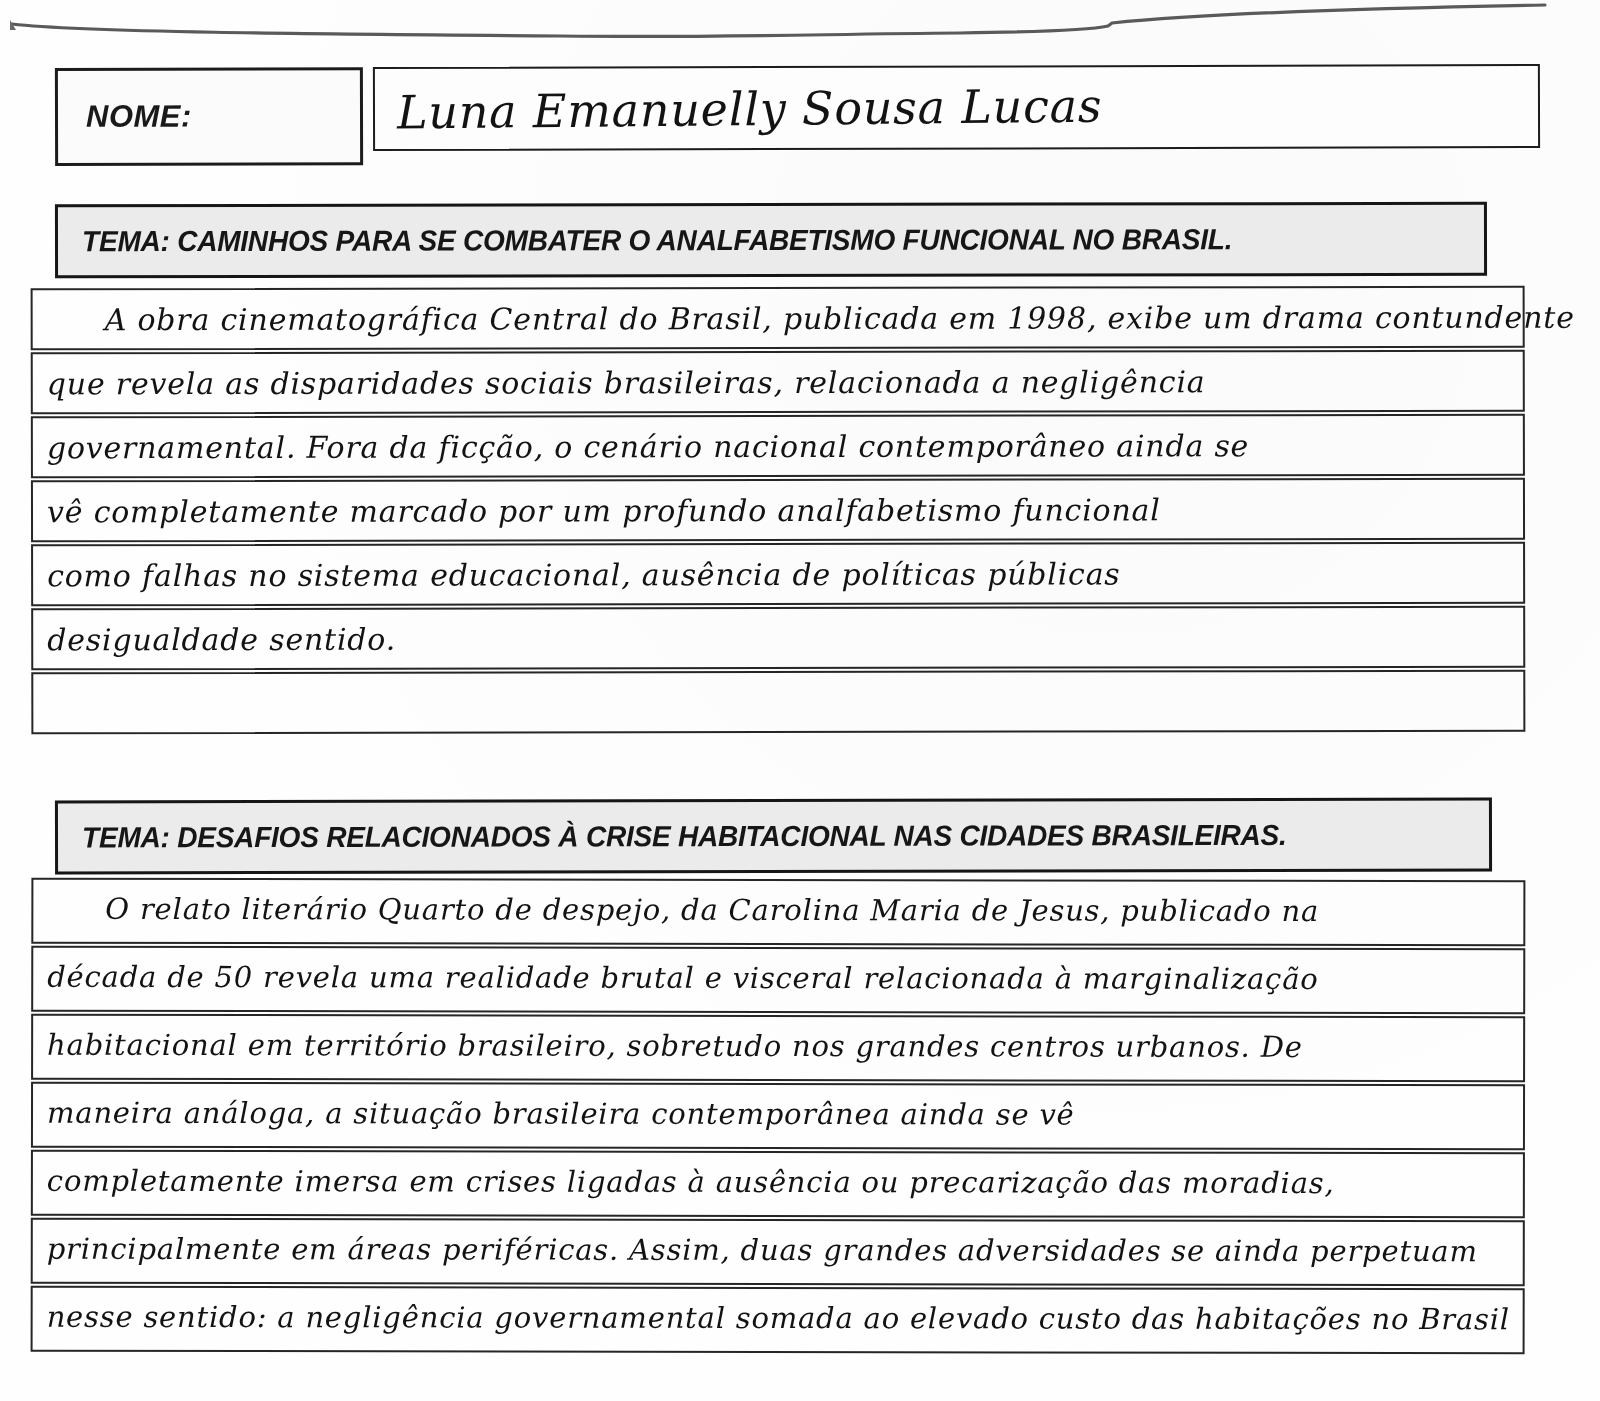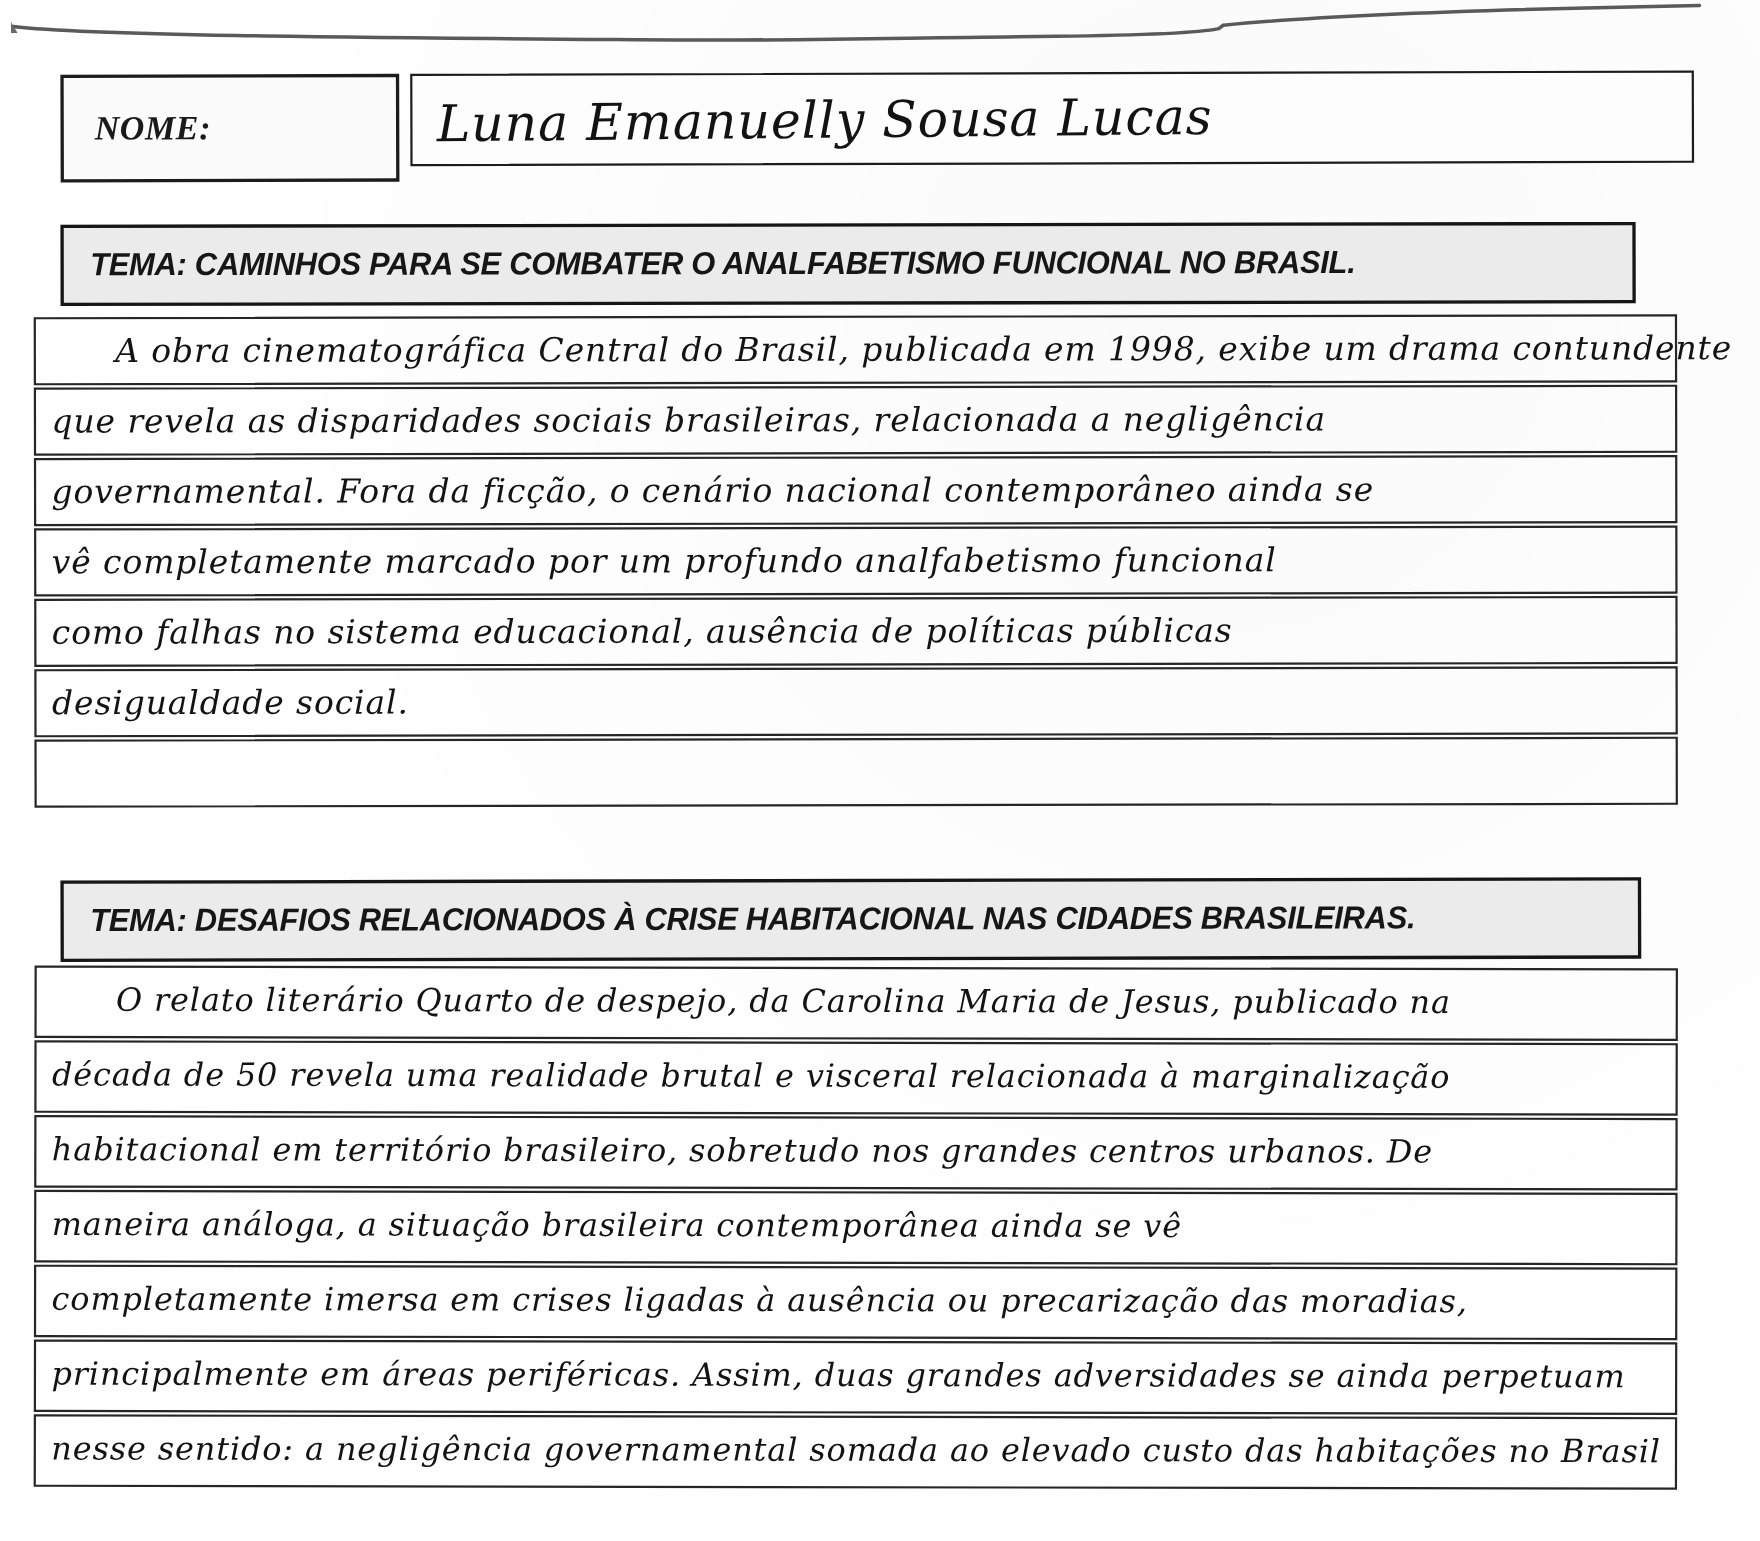--- a/index.html
+++ b/index.html
@@ -27,21 +27,20 @@
     width: 1485px; height: 92px;
     display: flex;
     transform: rotate(-0.15deg);
   }
   .nome-label-box {
     width: 308px; height: 98px;
     border: 3px solid #1c1c1c;
     display: flex; align-items: center;
     padding-left: 28px;
     background: #fbfbfb;
-    font-family: Liberation Serif, serif;
   }
   .nome-label {
     font-size: 31px; font-weight: bold; font-style: italic;
     color: #1a1a1a; letter-spacing: 0.5px;
   }
   .nome-value-box {
     margin-left: 10px;
     flex: 1; height: 84px;
     border: 2.5px solid #1c1c1c;
     background: #fdfdfd;
@@ -135,21 +134,21 @@
     <div class="essay-row">
       <span class="handwriting essay-line">governamental. Fora da ficção, o cenário nacional contemporâneo ainda se</span>
     </div>
     <div class="essay-row">
       <span class="handwriting essay-line">vê completamente marcado por um profundo analfabetismo funcional</span>
     </div>
     <div class="essay-row">
       <span class="handwriting essay-line">como falhas no sistema educacional, ausência de políticas públicas</span>
     </div>
     <div class="essay-row">
-      <span class="handwriting essay-line">desigualdade social.</span>
+      <span class="handwriting essay-line">desigualdade sentido.</span>
     </div>
     <div class="essay-row">
       <span class="handwriting essay-line"></span>
     </div>
   </div>
 
   <div class="tema-box tema-2">
     <span class="tema-title">TEMA: DESAFIOS RELACIONADOS À CRISE HABITACIONAL NAS CIDADES BRASILEIRAS.</span>
   </div>
 

